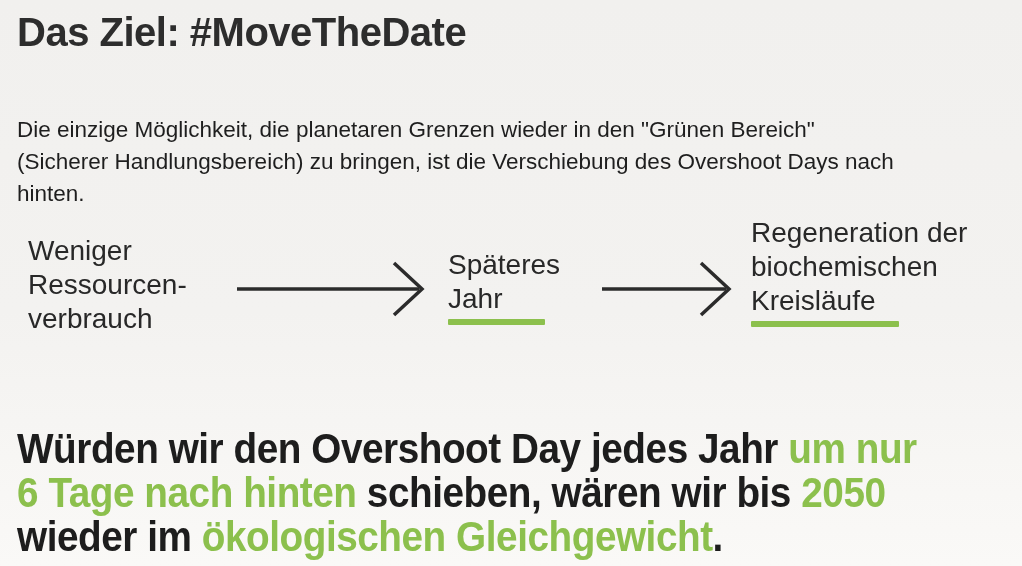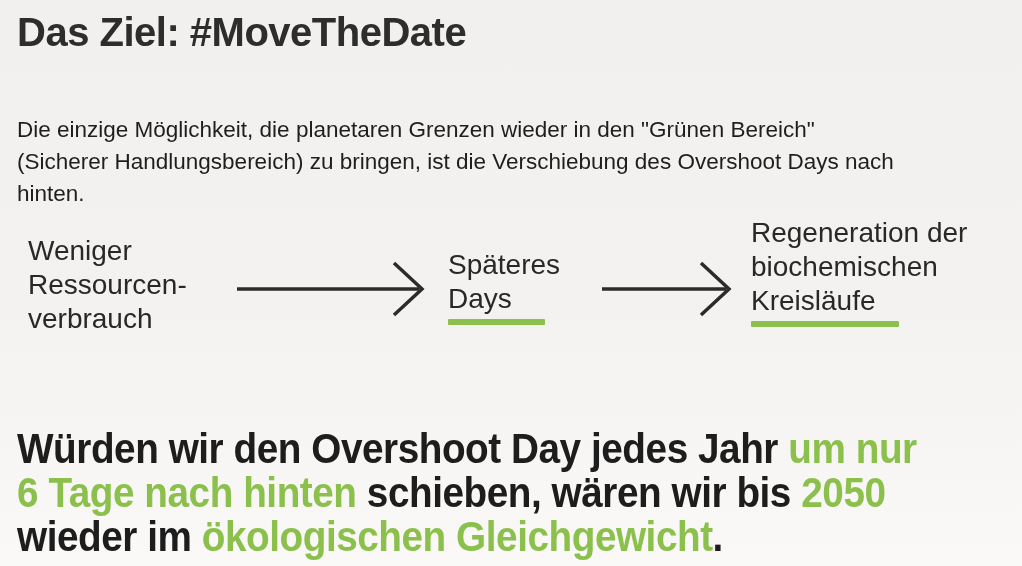--- a/index.html
+++ b/index.html
@@ -95,21 +95,21 @@
 
   <div class="flow-arrow arrow-1">
     <svg width="190" height="70" viewBox="0 0 190 70" aria-hidden="true">
       <line x1="1" y1="35" x2="183" y2="35" stroke="#2b2b2b" stroke-width="3.5"></line>
       <polyline points="158,9 186,35 158,61" fill="none" stroke="#2b2b2b" stroke-width="3.5"></polyline>
     </svg>
   </div>
 
   <div class="flow-step step-2">
     <div class="label">Späteres
-Days</div>
+Jahr</div>
     <div class="underline"></div>
   </div>
 
   <div class="flow-arrow arrow-2">
     <svg width="132" height="70" viewBox="0 0 132 70" aria-hidden="true">
       <line x1="1" y1="35" x2="125" y2="35" stroke="#2b2b2b" stroke-width="3.5"></line>
       <polyline points="100,9 128,35 100,61" fill="none" stroke="#2b2b2b" stroke-width="3.5"></polyline>
     </svg>
   </div>
 

